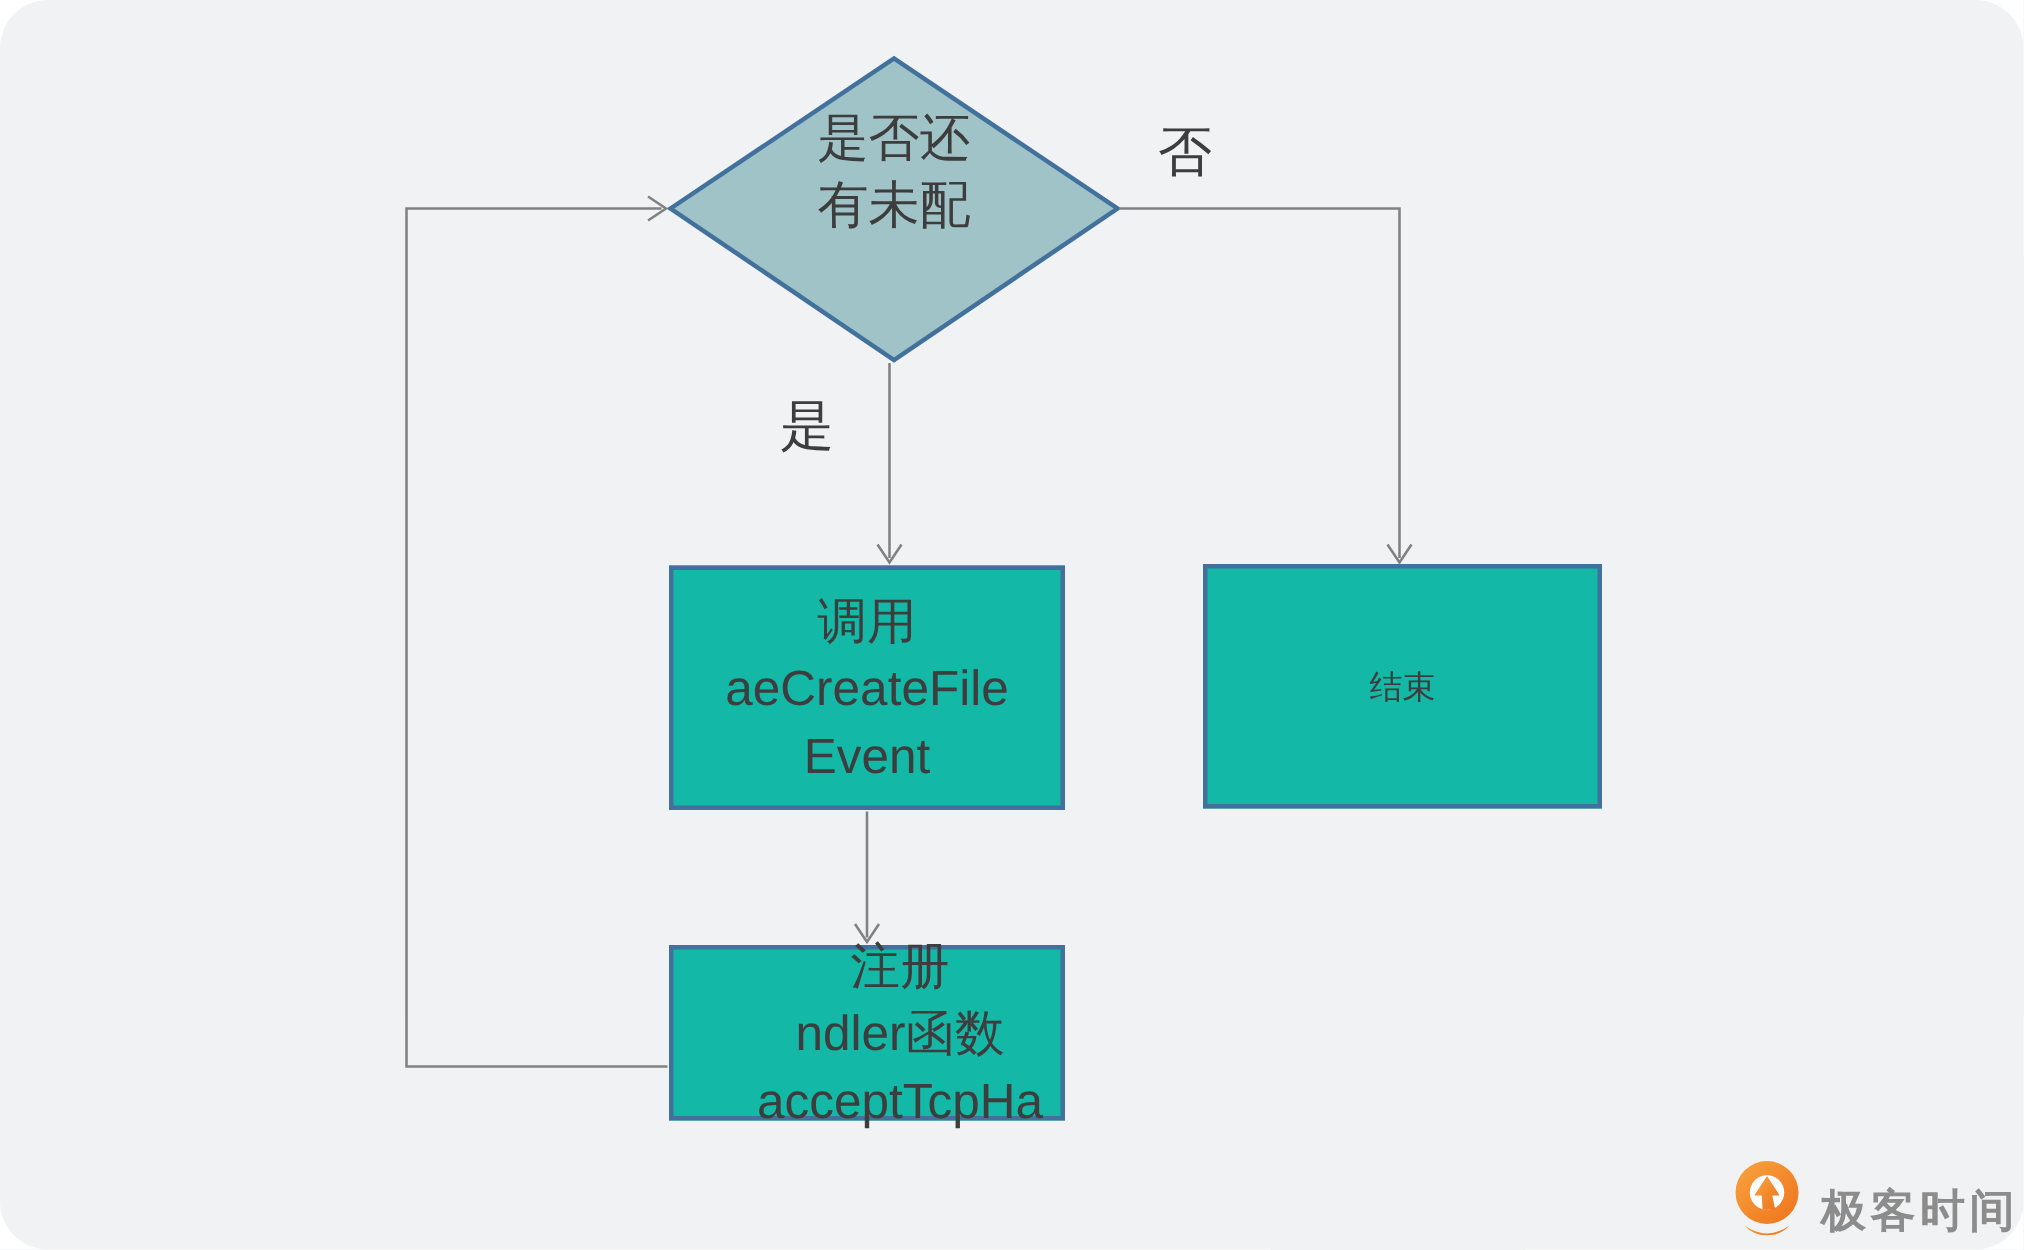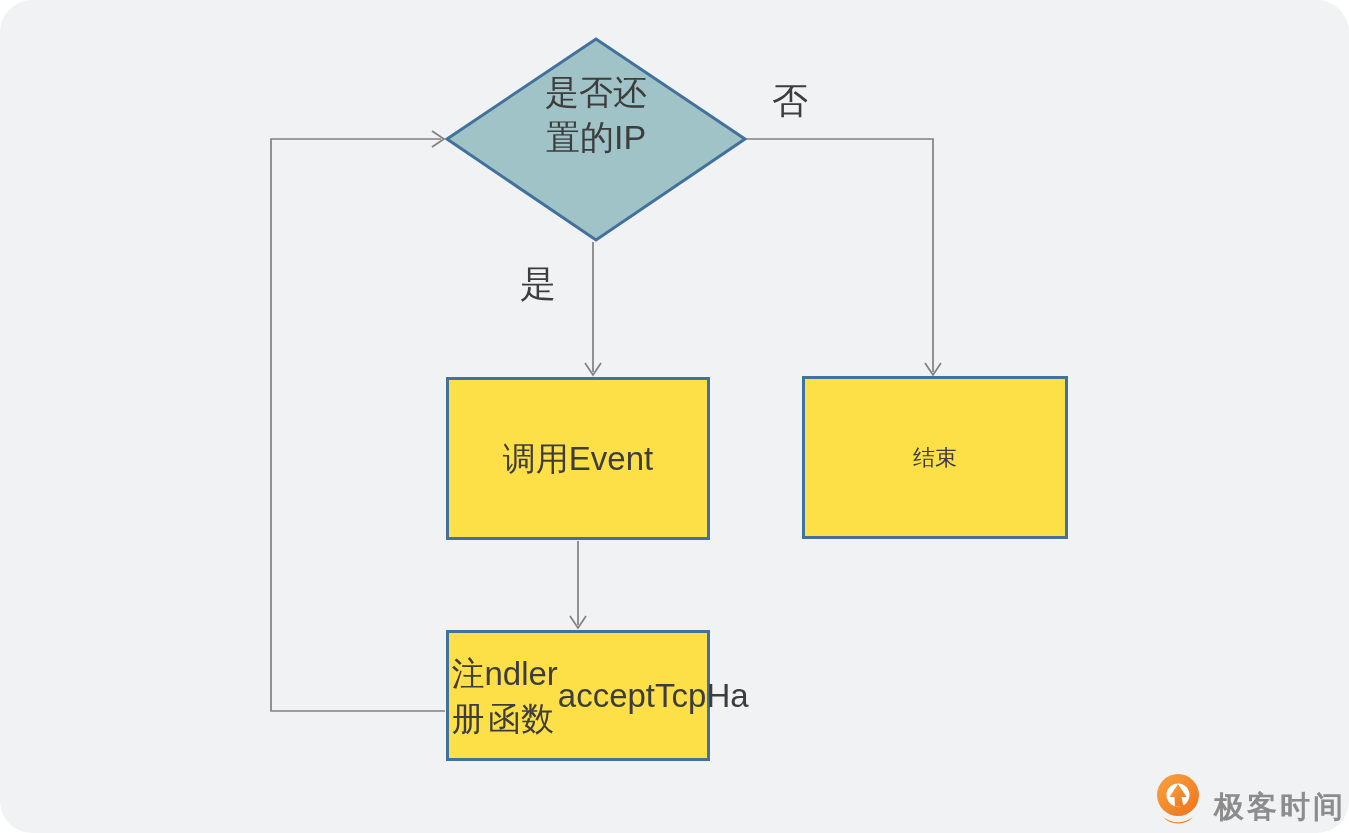--- a/index.html
+++ b/index.html
@@ -22,34 +22,34 @@
     stroke: #41719c;
     stroke-width: 3;
   }
   .conn {
     fill: none;
     stroke: #818181;
     stroke-width: 1.7;
   }
   .node {
     position: absolute;
-    background: #fde047;
+    background: #14b8a6;
     border: 3px solid #41719c;
     box-sizing: border-box;
     display: flex;
-    flex-direction: row;
+    flex-direction: column;
     align-items: center;
     justify-content: center;
     color: #3d3d3d;
     font-size: 33px;
     line-height: 45px;
     text-align: center;
   }
   #call-box     { left: 446px; top: 377px; width: 264px; height: 163px; }
-  #register-box { left: 446px; top: 630px; width: 264px; height: 131px; padding-left: 44px; }
+  #register-box { left: 446px; top: 630px; width: 264px; height: 117px; padding-left: 44px; }
   #end-box      { left: 802px; top: 376px; width: 266px; height: 163px; font-size: 22px; }
   .decision-text {
     position: absolute;
     left: 521px; top: 70px;
     width: 150px;
     text-align: center;
     font-size: 34px;
     line-height: 45px;
     color: #3d3d3d;
   }
@@ -92,28 +92,29 @@
 
     <path class="conn" d="M578,541 V625"></path>
     <path class="conn" d="M570,616 L578,628 L586,616"></path>
 
     <path class="conn" d="M445,711 H271 V139 H441"></path>
     <path class="conn" d="M432,131 L444,139 L432,147"></path>
   </svg>
 
   <div class="decision-text">
     <div>是否还</div>
-    <div>置的IP</div>
+    <div>有未配</div>
   </div>
 
   <div class="edge-label" id="label-yes">是</div>
   <div class="edge-label" id="label-no">否</div>
 
   <div class="node" id="call-box">
     <div>调用</div>
+    <div>aeCreateFile</div>
     <div>Event</div>
   </div>
 
   <div class="node" id="register-box">
     <div>注册</div>
     <div>ndler函数</div>
     <div>acceptTcpHa</div>
   </div>
 
   <div class="node" id="end-box">

